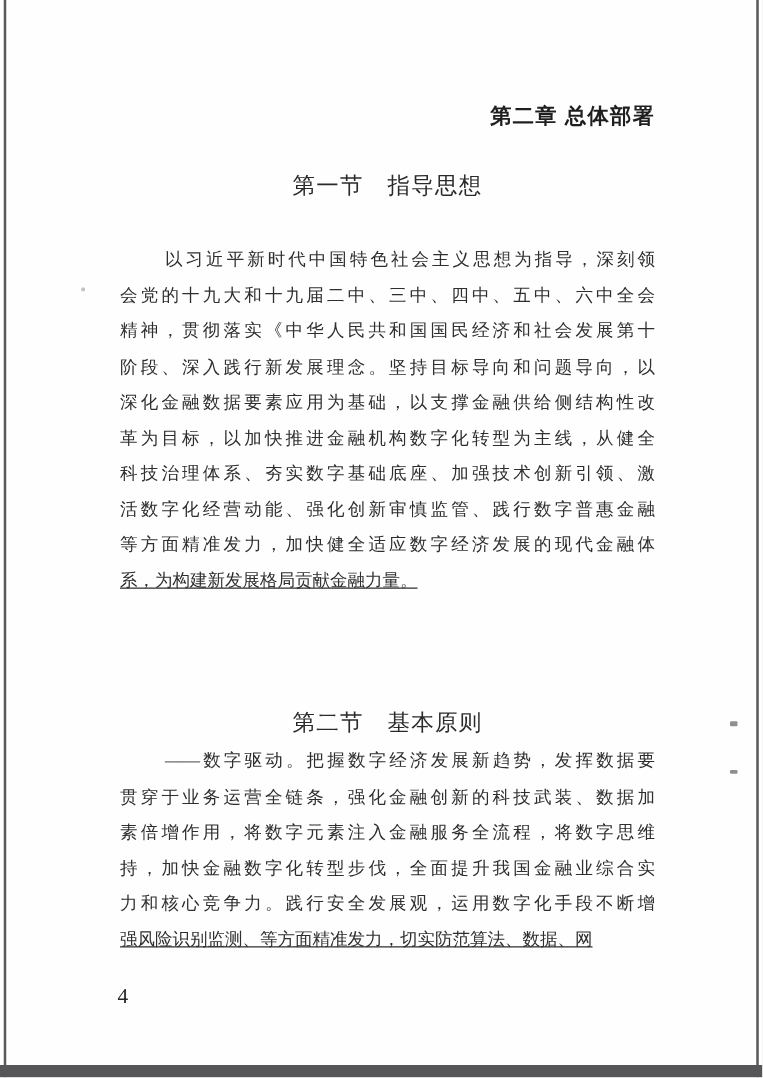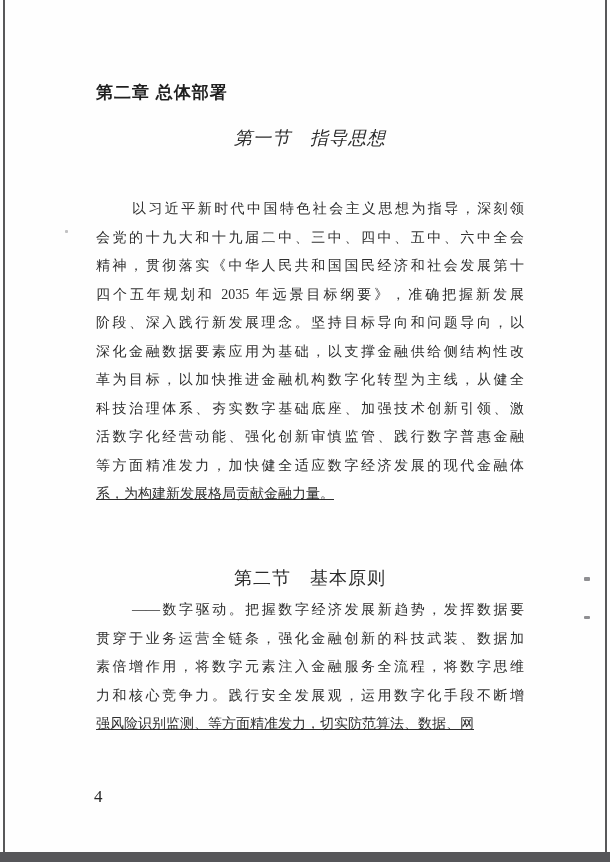--- a/index.html
+++ b/index.html
@@ -42,41 +42,41 @@
   }
   .speck.s1 { left: 584px; top: 577px; width: 6px; height: 4px; }
   .speck.s2 { left: 584px; top: 616px; width: 6px; height: 3px; }
   .speck.s3 { left: 65px;  top: 230px; width: 3px; height: 3px; opacity: .55; }
 
   .chapter-title {
     position: absolute;
     left: 96px; top: 83px;
     width: 428px;
     margin: 0;
-    text-align: left;
+    text-align: right;
     font-family: "Liberation Sans", "DejaVu Sans", sans-serif;
     font-weight: bold;
     font-size: 17px;
     line-height: 20px;
     letter-spacing: 1px;
     color: #1f1f1f;
   }
   .section-title {
     position: absolute;
     left: 96px;
     width: 428px;
     margin: 0;
     text-align: center;
     font-weight: normal;
     font-size: 18px;
     line-height: 20px;
     letter-spacing: 1px;
     color: #2a2a2a;
   }
-  .section-title.sec1 { top: 128px; font-style: italic; }
+  .section-title.sec1 { top: 138px; }
   .section-title.sec2 { top: 568px; }
 
   .para {
     position: absolute;
     left: 96px;
     width: 428px;
   }
   .para.p1 { top: 195px; }
   .para.p2 { top: 596px; }
 
@@ -114,35 +114,35 @@
   <div class="speck s3"></div>
 
   <h1 class="chapter-title">第二章 总体部署</h1>
 
   <h2 class="section-title sec1">第一节　指导思想</h2>
 
   <div class="para p1">
       <div class="line indent">以习近平新时代中国特色社会主义思想为指导，深刻领</div>
       <div class="line">会党的十九大和十九届二中、三中、四中、五中、六中全会</div>
       <div class="line">精神，贯彻落实《中华人民共和国国民经济和社会发展第十</div>
-      <div class="line">四个五年规划和 2035 年远景目标纲要》，准确把握新发展</div>
       <div class="line">阶段、深入践行新发展理念。坚持目标导向和问题导向，以</div>
       <div class="line">深化金融数据要素应用为基础，以支撑金融供给侧结构性改</div>
       <div class="line">革为目标，以加快推进金融机构数字化转型为主线，从健全</div>
       <div class="line">科技治理体系、夯实数字基础底座、加强技术创新引领、激</div>
       <div class="line">活数字化经营动能、强化创新审慎监管、践行数字普惠金融</div>
       <div class="line">等方面精准发力，加快健全适应数字经济发展的现代金融体</div>
       <div class="line">系，为构建新发展格局贡献金融力量。</div>
     </div>
 
   <h2 class="section-title sec2">第二节　基本原则</h2>
 
   <div class="para p2">
       <div class="line indent">——数字驱动。把握数字经济发展新趋势，发挥数据要</div>
       <div class="line">贯穿于业务运营全链条，强化金融创新的科技武装、数据加</div>
       <div class="line">素倍增作用，将数字元素注入金融服务全流程，将数字思维</div>
+      <div class="line">持，加快金融数字化转型步伐，全面提升我国金融业综合实</div>
       <div class="line">力和核心竞争力。践行安全发展观，运用数字化手段不断增</div>
       <div class="line">强风险识别监测、等方面精准发力，切实防范算法、数据、网</div>
     </div>
 
   <div class="page-number">4</div>
 
 </div>
 
 </body></html>

